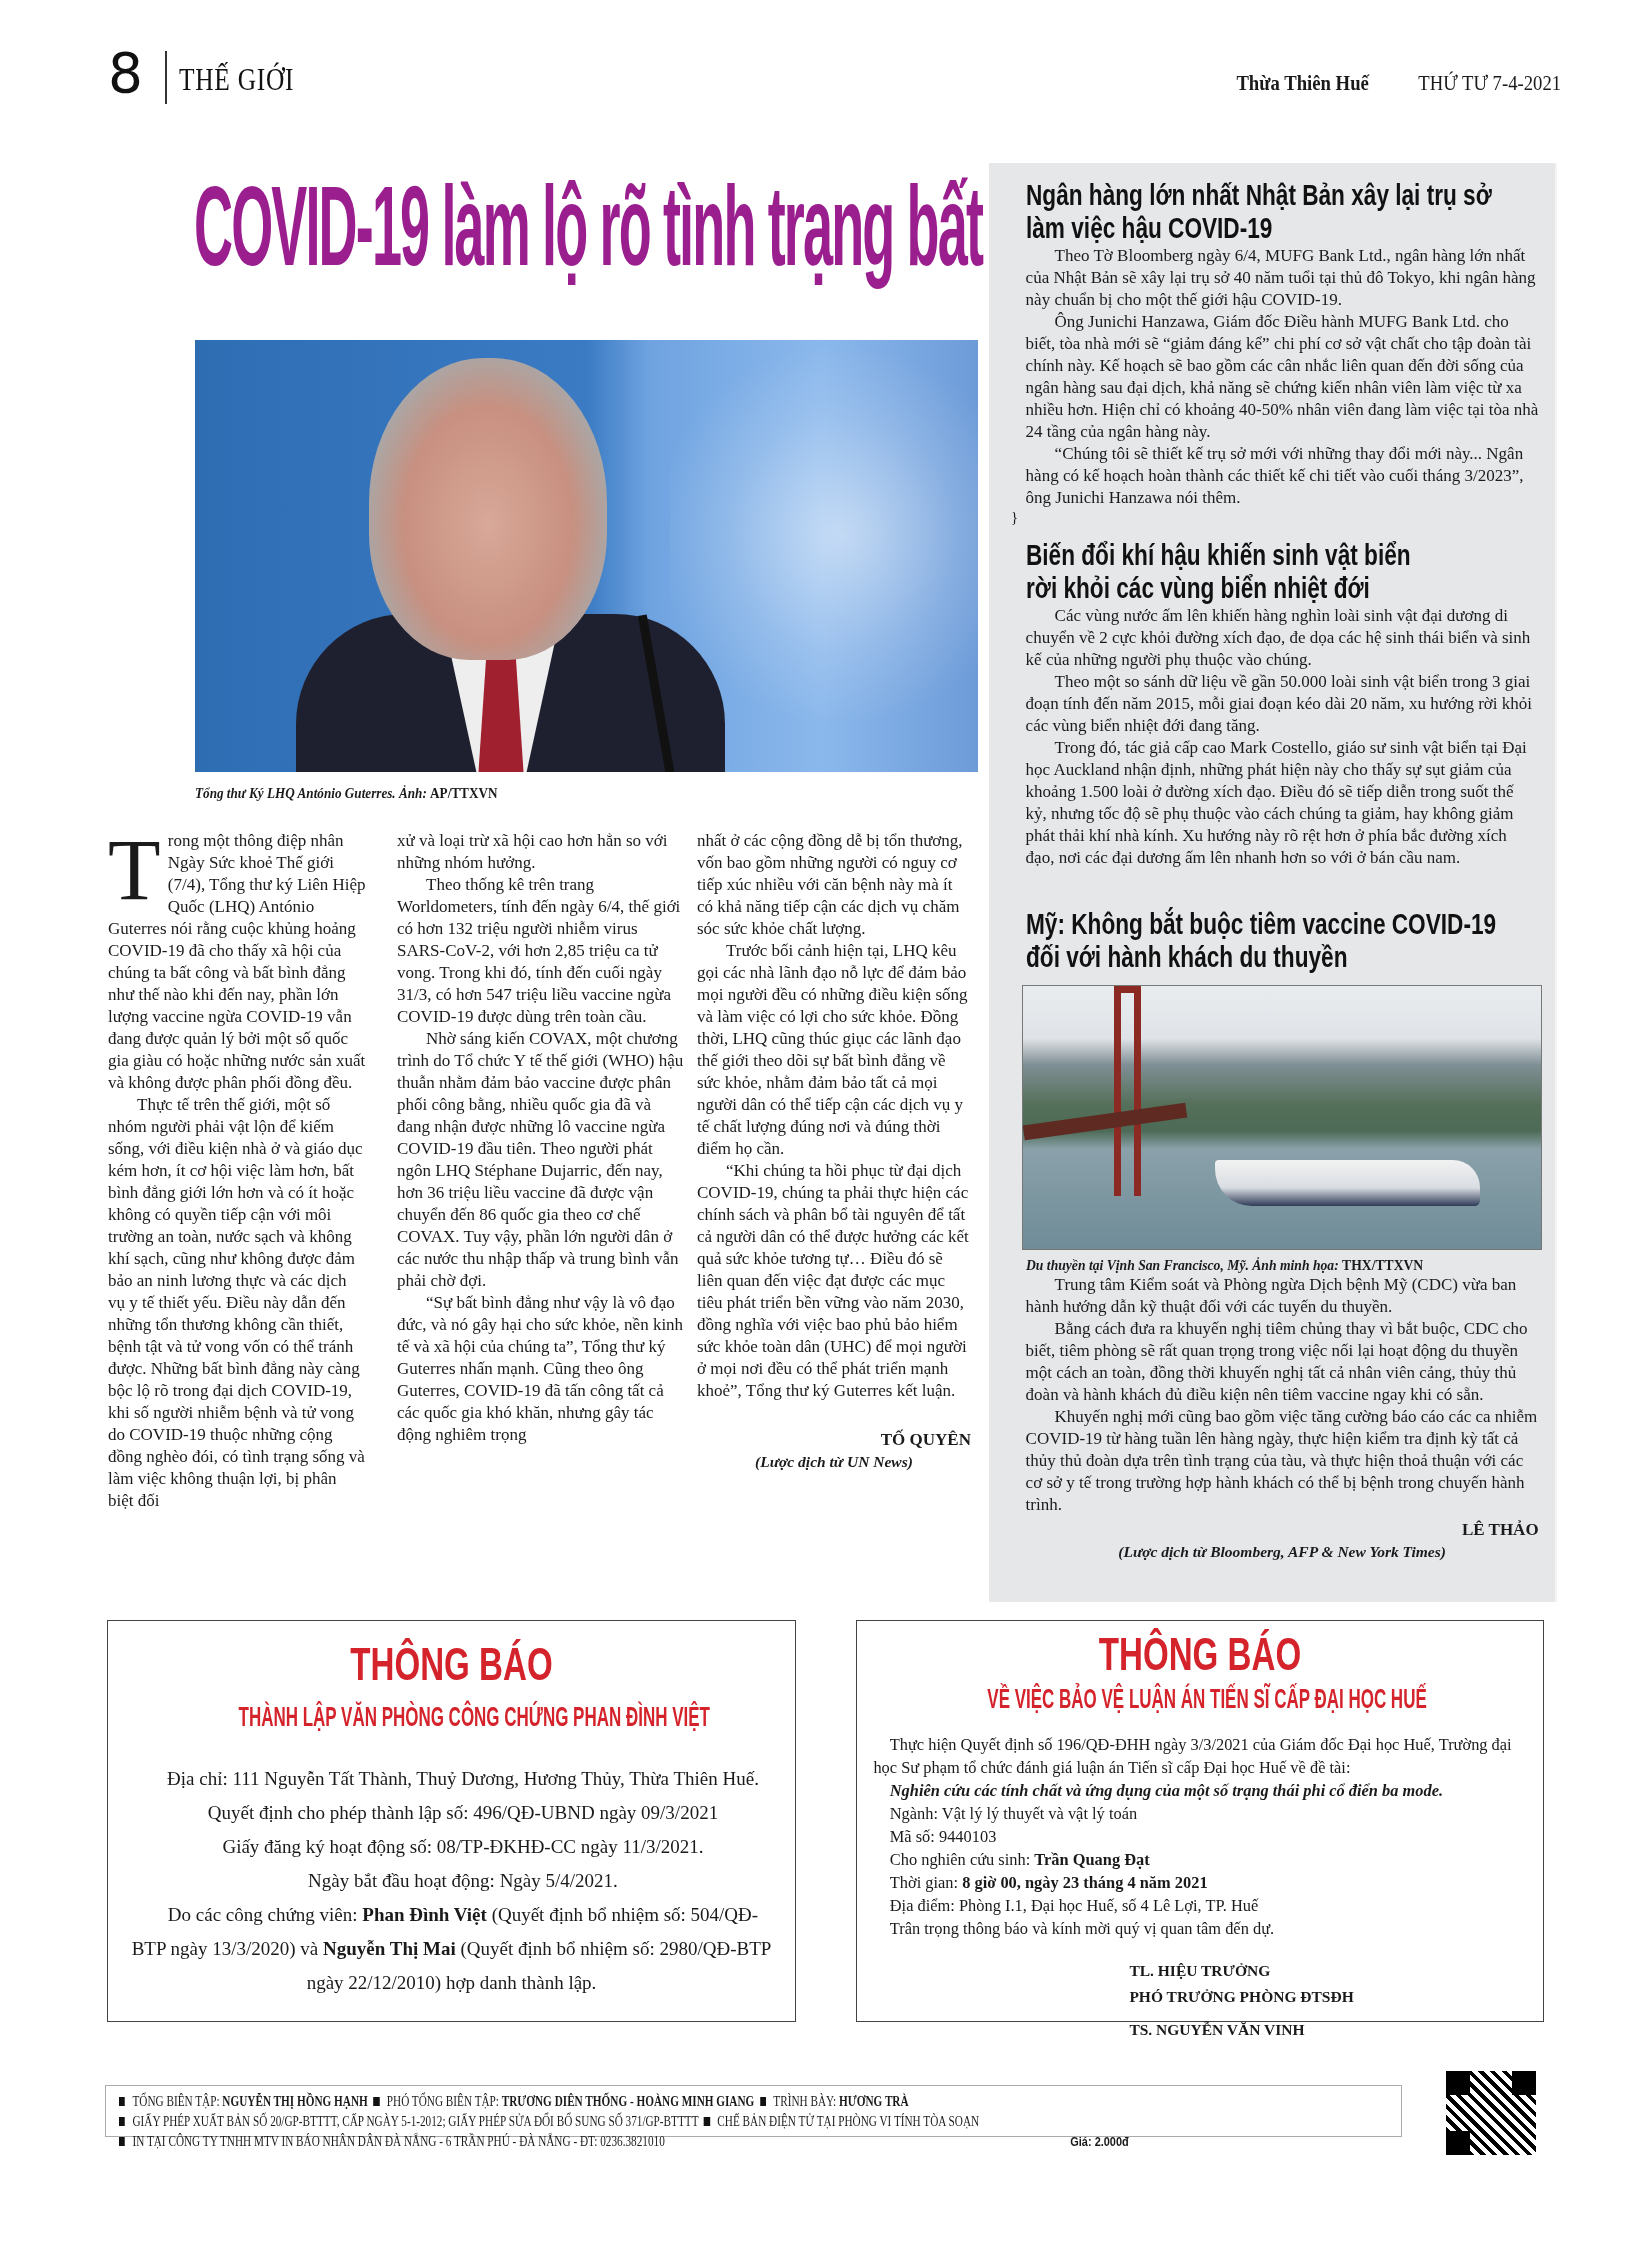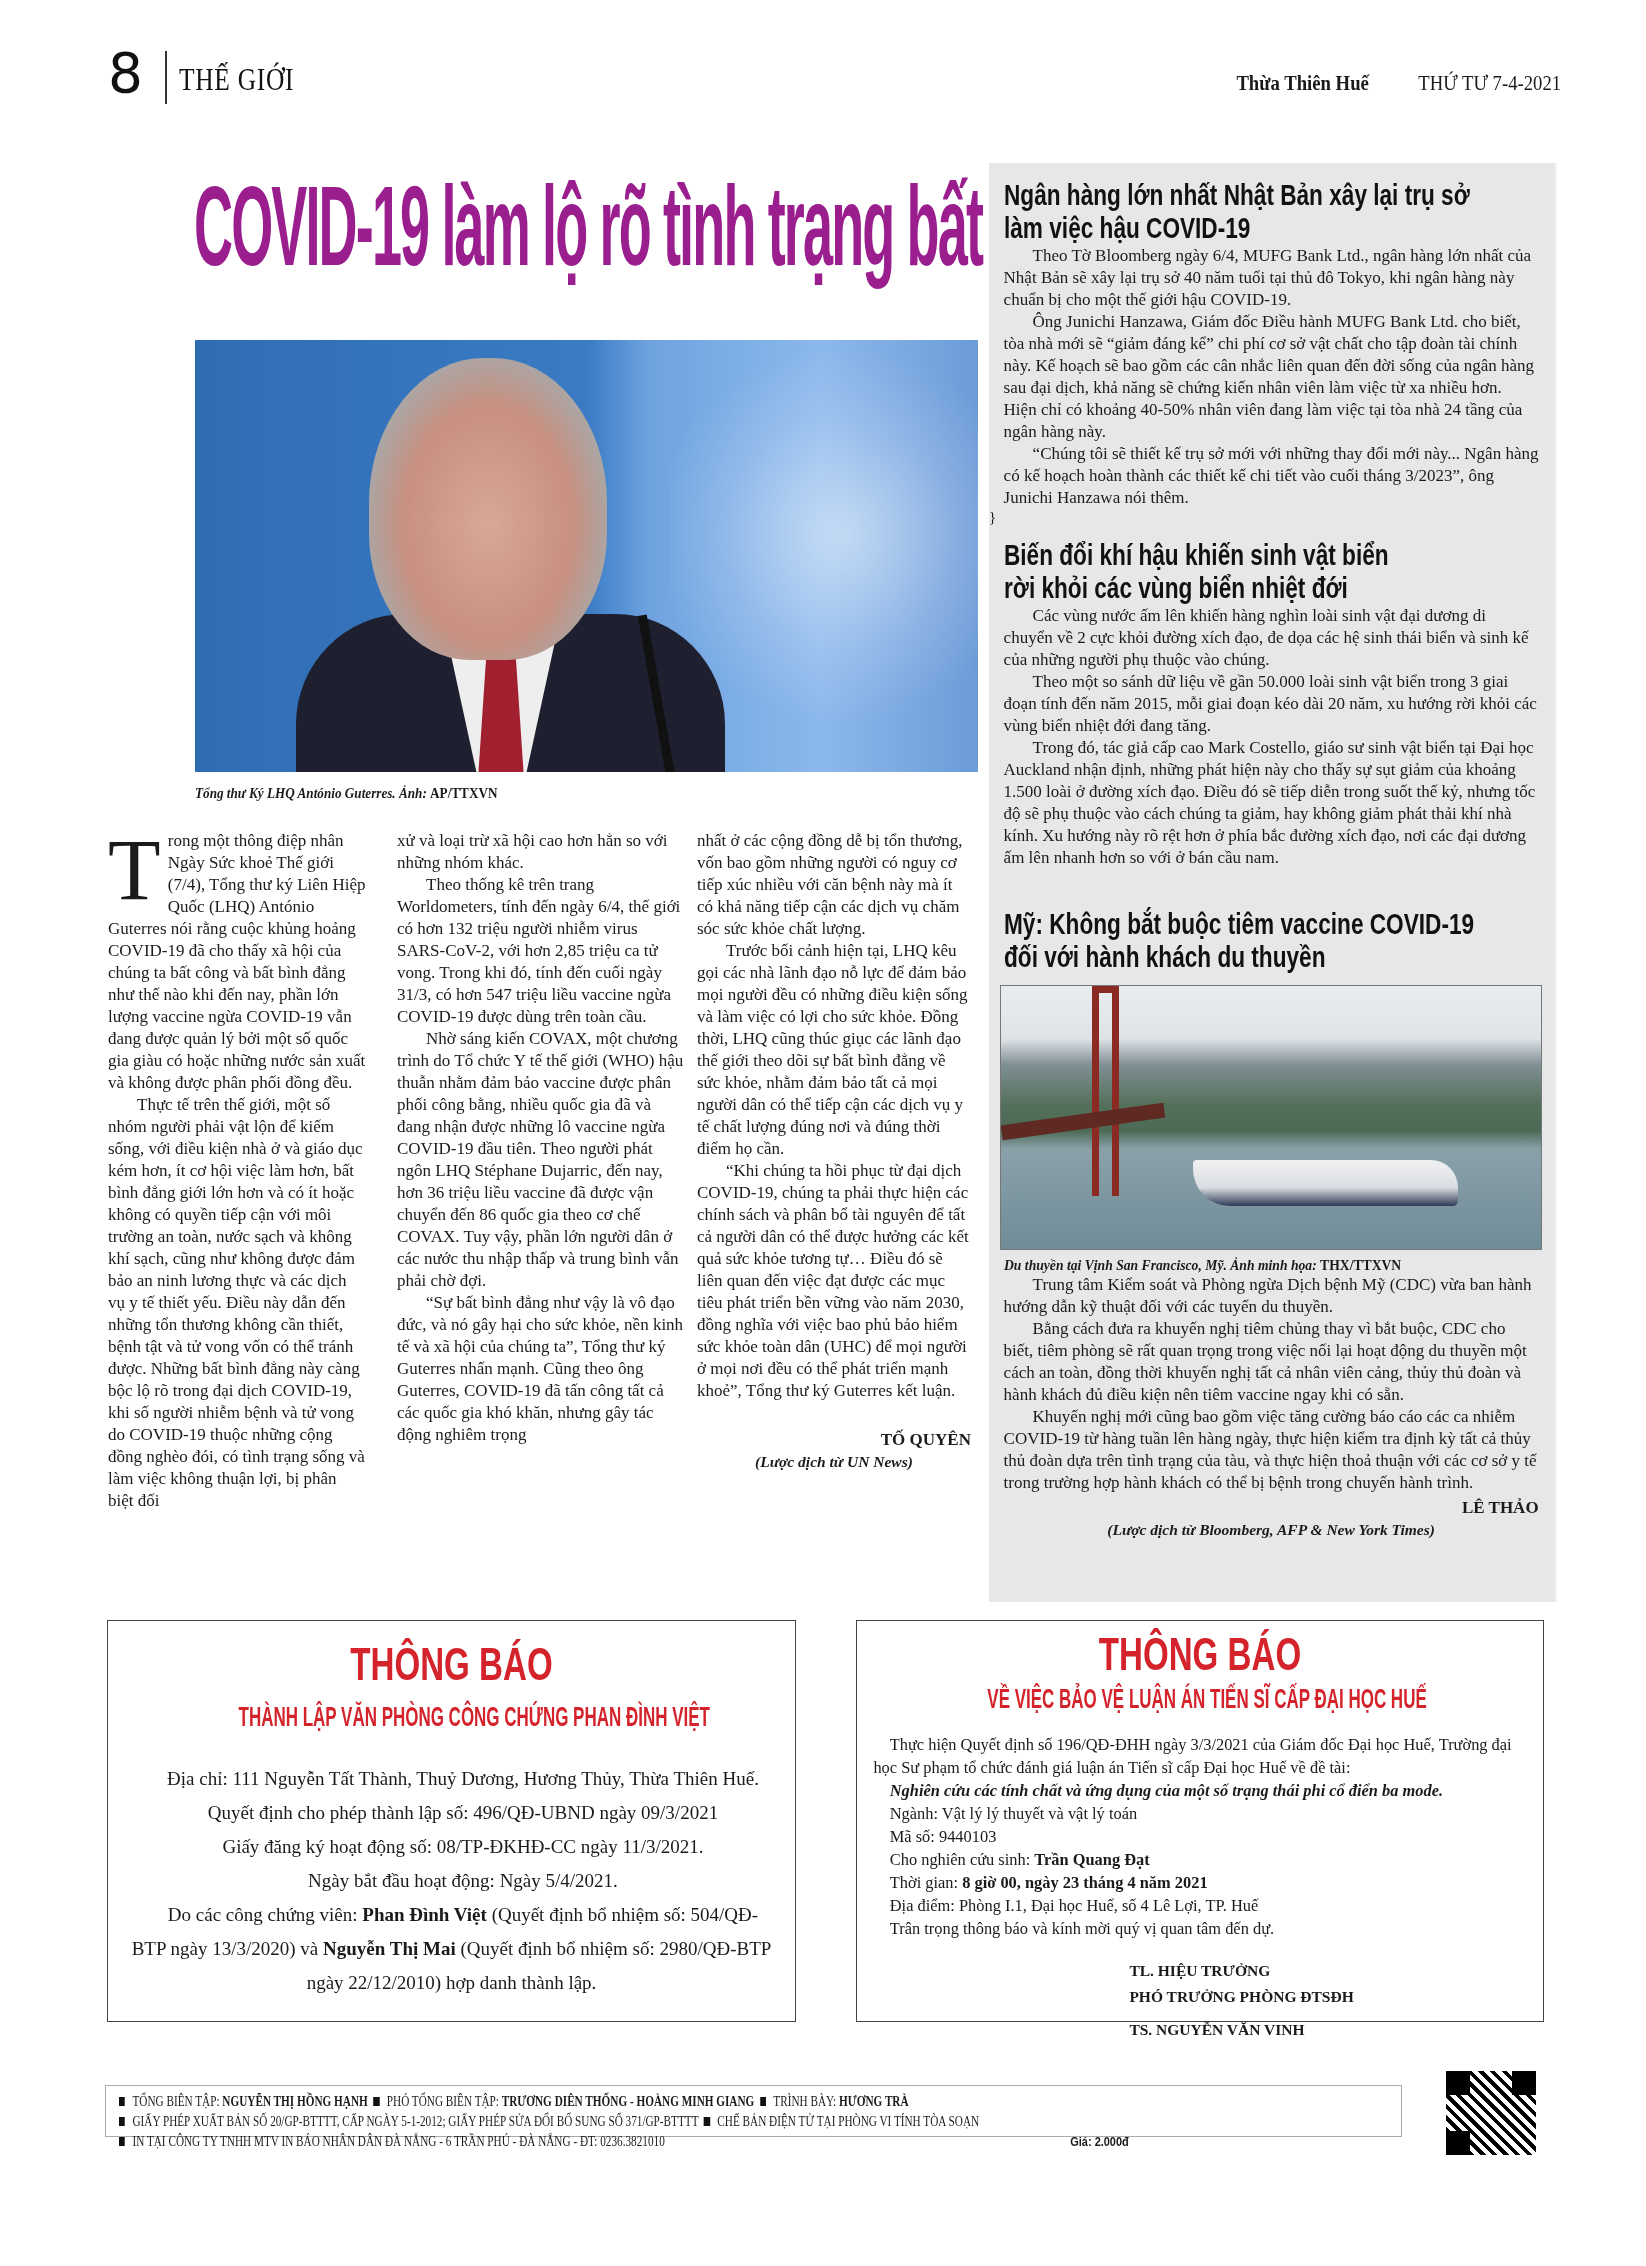--- a/index.html
+++ b/index.html
@@ -31,21 +31,21 @@
   .col2 { left: 397px; width: 288px; }
   .col3 { left: 697px; width: 274px; }
   .dropcap { float: left; font-size: 86px; line-height: 69px; margin: 5.5px 7.3px 0 0; font-family: "Liberation Serif", serif; }
   .byline { text-align: right; font-weight: 700; margin-top: 27.4px; }
   .source { text-align: center; font-style: italic; font-weight: 700; font-size: 15.5px; }
 
   .sidebar { position: absolute; left: 989px; top: 163px; width: 568px; height: 1439px; background: #e6e7e9; border-right: 2.7px solid #f4f4f4; }
   .sb-title { font-family: "Liberation Sans", sans-serif; font-weight: 700; font-size: 29px; line-height: 33px; transform: scaleX(0.78); transform-origin: left; white-space: nowrap; color: #111; margin-left: 14.6px; }
   .sb-body { margin: 0 16.4px 0 14.6px; font-size: 17px; line-height: 22px; color: #1b1b1b; }
   .sb-body p { text-indent: 29px; }
-  .sb-art { position: absolute; left: 0; width: 100%; }
+  .sb-art { position: absolute; left: 0; width: 100%; padding-left: 22px; }
   .sb-photo { margin: 11px 12.8px 0 11px; height: 265px; border: 1.8px solid #777; background: linear-gradient(180deg, #e9ecef 0%, #dfe3e7 20%, #7f8f95 30%, #55705a 45%, #4c6a56 55%, #8aa1aa 62%, #6f8c98 100%); position: relative; overflow: hidden; }
   .sb-tower { position: absolute; left: 91px; top: 0; width: 27.4px; height: 210px; border: 7.3px solid #8b2a22; border-bottom: none; }
   .sb-deck { position: absolute; left: 0; top: 128px; width: 164px; height: 14.6px; background: #5e2a22; transform: rotate(-8deg); }
   .sb-ship { position: absolute; left: 192px; top: 174px; width: 265px; height: 46px; background: linear-gradient(180deg, #f2f2f2 0%, #d9dde2 60%, #2e3b57 100%); border-radius: 3.7px 27.4px 5.5px 37px; }
   .sb-caption { margin: 5.5px 14.6px 0 14.6px; font-style: italic; font-weight: 700; font-size: 15.5px; white-space: nowrap; transform: scaleX(0.88); transform-origin: left; }
 
   .notice { position: absolute; top: 1620px; height: 402px; border: 1.8px solid #444; background: #fff; }
   .notice-left { left: 107px; width: 689px; }
   .notice-right { left: 856px; width: 688px; }
   .n-title { text-align: center; font-family: "Liberation Sans", sans-serif; font-weight: 700; color: #d4232b; white-space: nowrap; }
@@ -93,21 +93,21 @@
 </div>
 <div class="caption-main">
   <span>Tổng thư Ký LHQ António Guterres. Ảnh: </span><span style="font-style:normal">AP/TTXVN</span>
 </div>
 
 <div class="col col1">
   <p class="noind"><span class="dropcap">T</span><span>rong một thông điệp nhân Ngày Sức khoẻ Thế giới (7/4), Tổng thư ký Liên Hiệp Quốc (LHQ) António Guterres nói rằng cuộc khủng hoảng COVID-19 đã cho thấy xã hội của chúng ta bất công và bất bình đẳng như thế nào khi đến nay, phần lớn lượng vaccine ngừa COVID-19 vẫn đang được quản lý bởi một số quốc gia giàu có hoặc những nước sản xuất và không được phân phối đồng đều.</span></p>
   <p>Thực tế trên thế giới, một số nhóm người phải vật lộn để kiếm sống, với điều kiện nhà ở và giáo dục kém hơn, ít cơ hội việc làm hơn, bất bình đẳng giới lớn hơn và có ít hoặc không có quyền tiếp cận với môi trường an toàn, nước sạch và không khí sạch, cũng như không được đảm bảo an ninh lương thực và các dịch vụ y tế thiết yếu. Điều này dẫn đến những tổn thương không cần thiết, bệnh tật và tử vong vốn có thể tránh được. Những bất bình đẳng này càng bộc lộ rõ trong đại dịch COVID-19, khi số người nhiễm bệnh và tử vong do COVID-19 thuộc những cộng đồng nghèo đói, có tình trạng sống và làm việc không thuận lợi, bị phân biệt đối</p>
 </div>
 <div class="col col2">
-  <p class="noind">xử và loại trừ xã hội cao hơn hẳn so với những nhóm khác.</p>
+  <p class="noind">xử và loại trừ xã hội cao hơn hẳn so với những nhóm hưởng.</p>
   <p>Theo thống kê trên trang Worldometers, tính đến ngày 6/4, thế giới có hơn 132 triệu người nhiễm virus SARS-CoV-2, với hơn 2,85 triệu ca tử vong. Trong khi đó, tính đến cuối ngày 31/3, có hơn 547 triệu liều vaccine ngừa COVID-19 được dùng trên toàn cầu.</p>
   <p>Nhờ sáng kiến COVAX, một chương trình do Tổ chức Y tế thế giới (WHO) hậu thuẫn nhằm đảm bảo vaccine được phân phối công bằng, nhiều quốc gia đã và đang nhận được những lô vaccine ngừa COVID-19 đầu tiên. Theo người phát ngôn LHQ Stéphane Dujarric, đến nay, hơn 36 triệu liều vaccine đã được vận chuyển đến 86 quốc gia theo cơ chế COVAX. Tuy vậy, phần lớn người dân ở các nước thu nhập thấp và trung bình vẫn phải chờ đợi.</p>
   <p>“Sự bất bình đẳng như vậy là vô đạo đức, và nó gây hại cho sức khỏe, nền kinh tế và xã hội của chúng ta”, Tổng thư ký Guterres nhấn mạnh. Cũng theo ông Guterres, COVID-19 đã tấn công tất cả các quốc gia khó khăn, nhưng gây tác động nghiêm trọng</p>
 </div>
 <div class="col col3">
   <p class="noind">nhất ở các cộng đồng dễ bị tổn thương, vốn bao gồm những người có nguy cơ tiếp xúc nhiều với căn bệnh này mà ít có khả năng tiếp cận các dịch vụ chăm sóc sức khỏe chất lượng.</p>
   <p>Trước bối cảnh hiện tại, LHQ kêu gọi các nhà lãnh đạo nỗ lực để đảm bảo mọi người đều có những điều kiện sống và làm việc có lợi cho sức khỏe. Đồng thời, LHQ cũng thúc giục các lãnh đạo thế giới theo dõi sự bất bình đẳng về sức khỏe, nhằm đảm bảo tất cả mọi người dân có thể tiếp cận các dịch vụ y tế chất lượng đúng nơi và đúng thời điểm họ cần.</p>
   <p>“Khi chúng ta hồi phục từ đại dịch COVID-19, chúng ta phải thực hiện các chính sách và phân bổ tài nguyên để tất cả người dân có thể được hưởng các kết quả sức khỏe tương tự… Điều đó sẽ liên quan đến việc đạt được các mục tiêu phát triển bền vững vào năm 2030, đồng nghĩa với việc bao phủ bảo hiểm sức khỏe toàn dân (UHC) để mọi người ở mọi nơi đều có thể phát triển mạnh khoẻ”, Tổng thư ký Guterres kết luận.</p>
   <div class="byline">TỐ QUYÊN</div>
   <div class="source">(Lược dịch từ UN News)</div>

